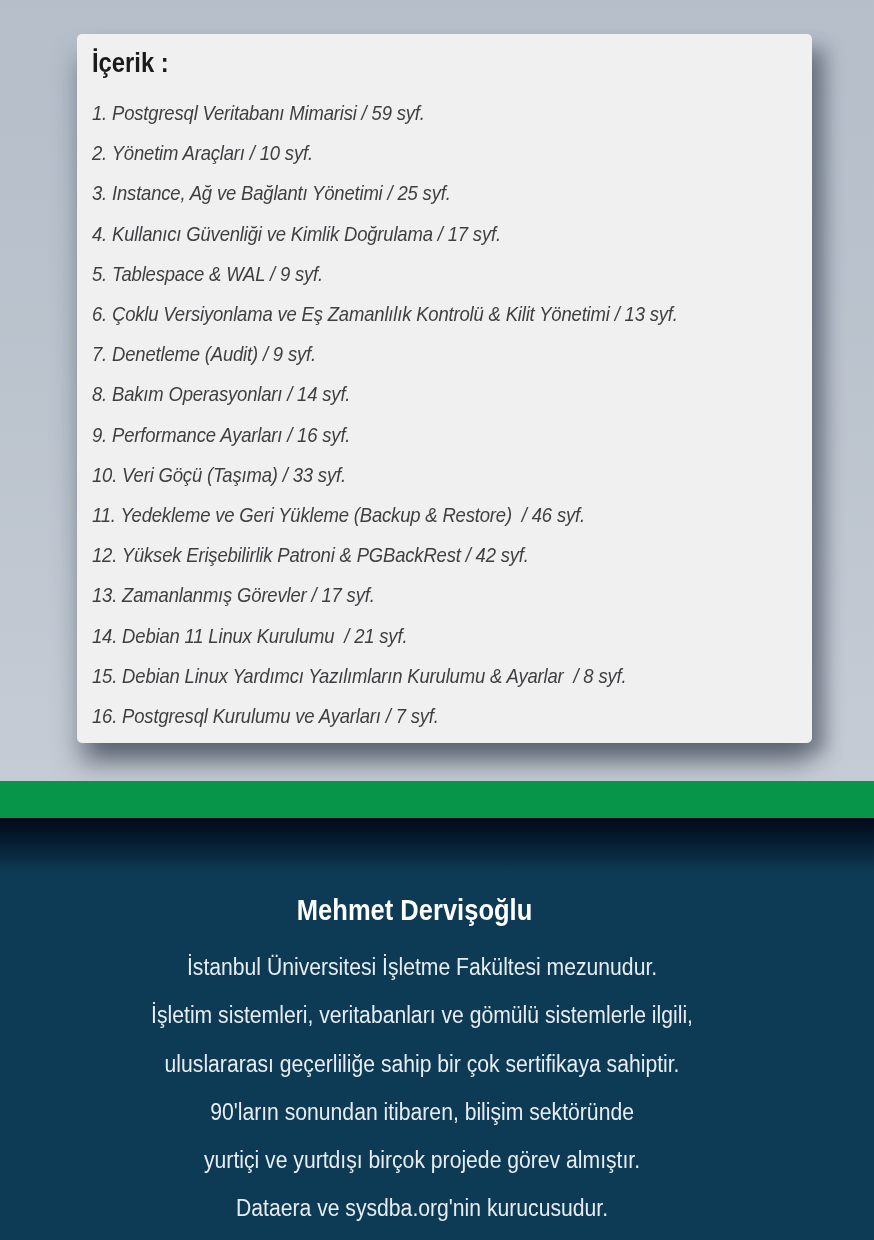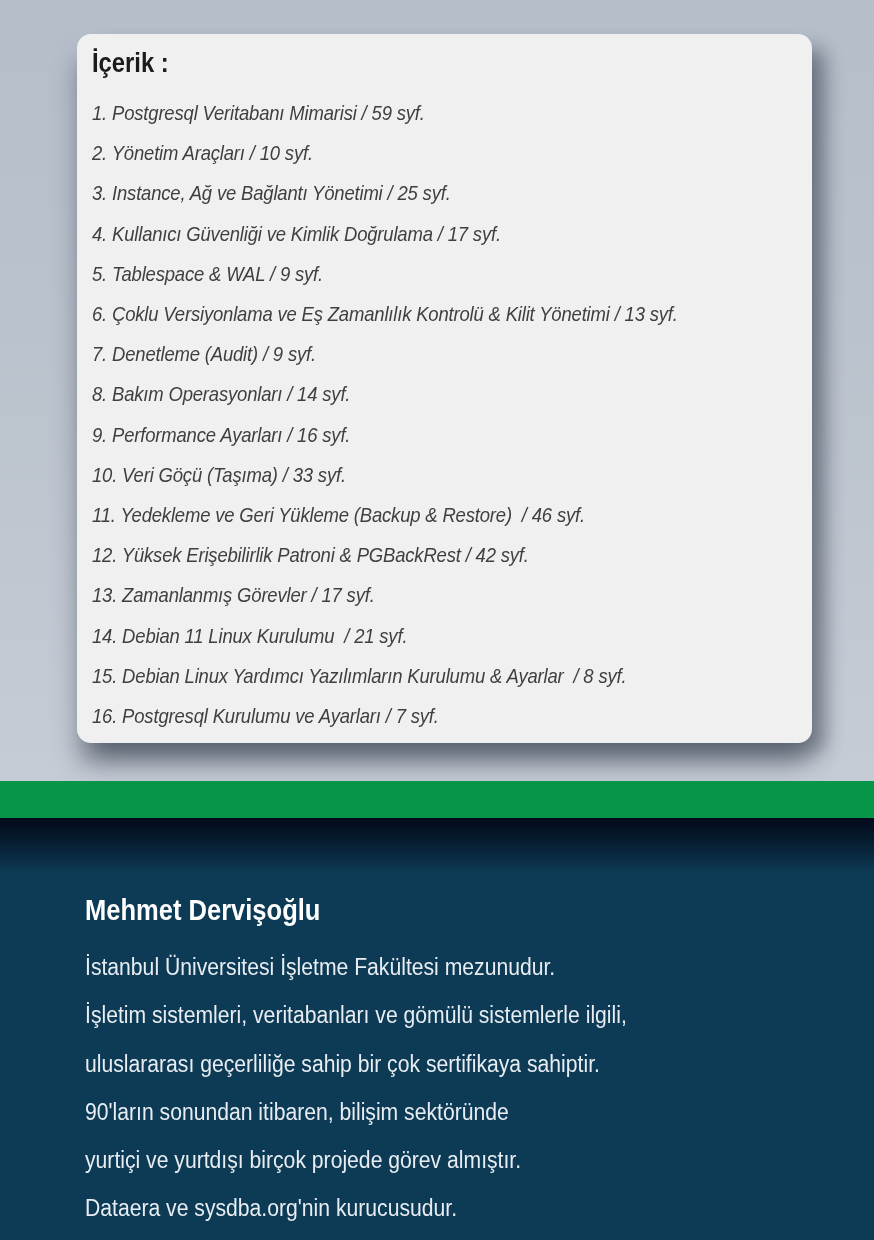--- a/index.html
+++ b/index.html
@@ -31,21 +31,21 @@
   }
   .contents-card {
     position: absolute;
     left: 77px;
     top: 34px;
     width: 735px;
     height: 709px;
     box-sizing: border-box;
     padding: 12px 14px 0 15px;
     background: var(--card-background, #f0f0f1);
-    border-radius: 14px;
+    border-radius: 5px;
     box-shadow:
       16px 12px 18px -2px rgba(55, 65, 80, 0.45),
       0 22px 26px -2px rgba(55, 65, 80, 0.55);
   }
   .toc-heading {
     margin: 0;
     font-size: 28px;
     line-height: 34px;
     font-weight: bold;
     color: var(--heading-text, #1b1b1d);
@@ -81,20 +81,21 @@
   
   .author-section {
     flex: 1;
     box-sizing: border-box;
     padding: 76px 40px 8px 85px;
     background: linear-gradient(180deg,
       #020a1b 0px,
       #071f33 26px,
       var(--background-navy, #0d3a54) 54px);
     color: #fff;
+    text-align: center;
   }
   .author-name {
     margin: 0 0 17px 0;
     font-size: 29px;
     line-height: 32px;
     font-weight: bold;
     color: #ffffff;
     transform: scaleX(0.88);
     transform-origin: left center;
     white-space: pre;

